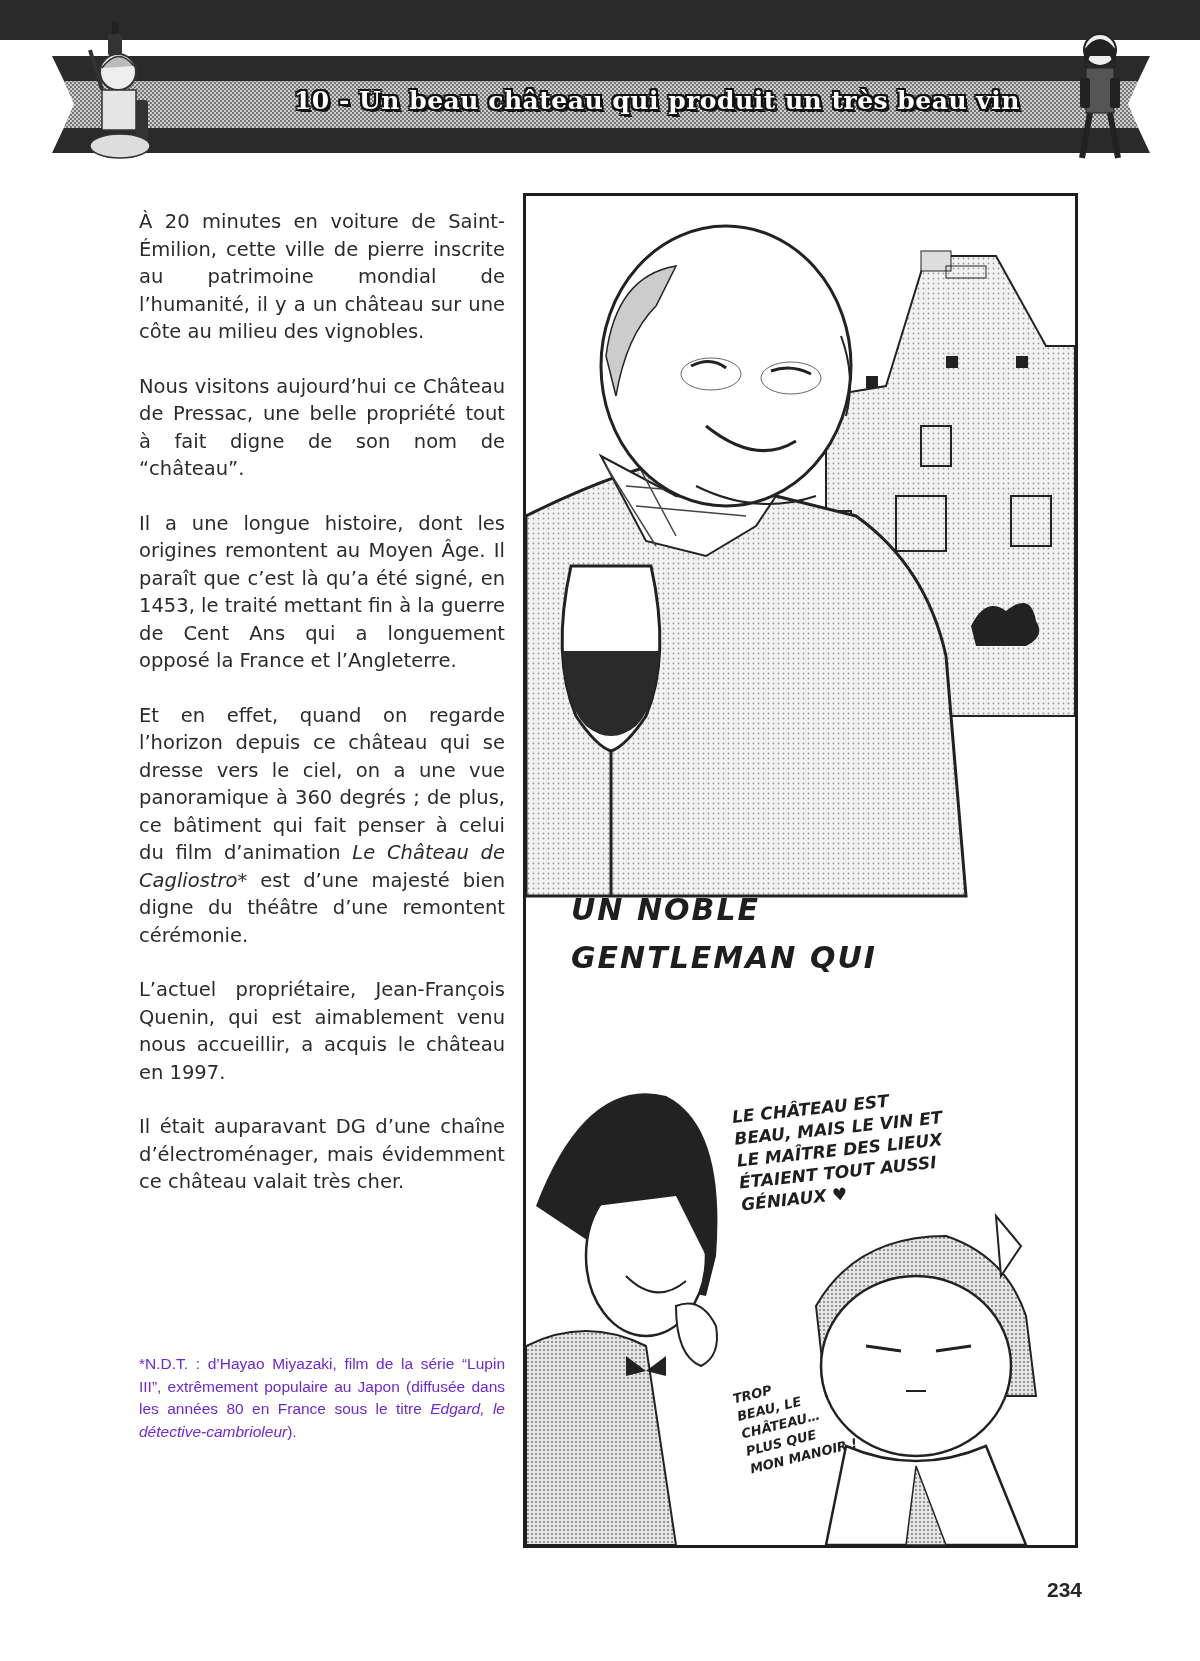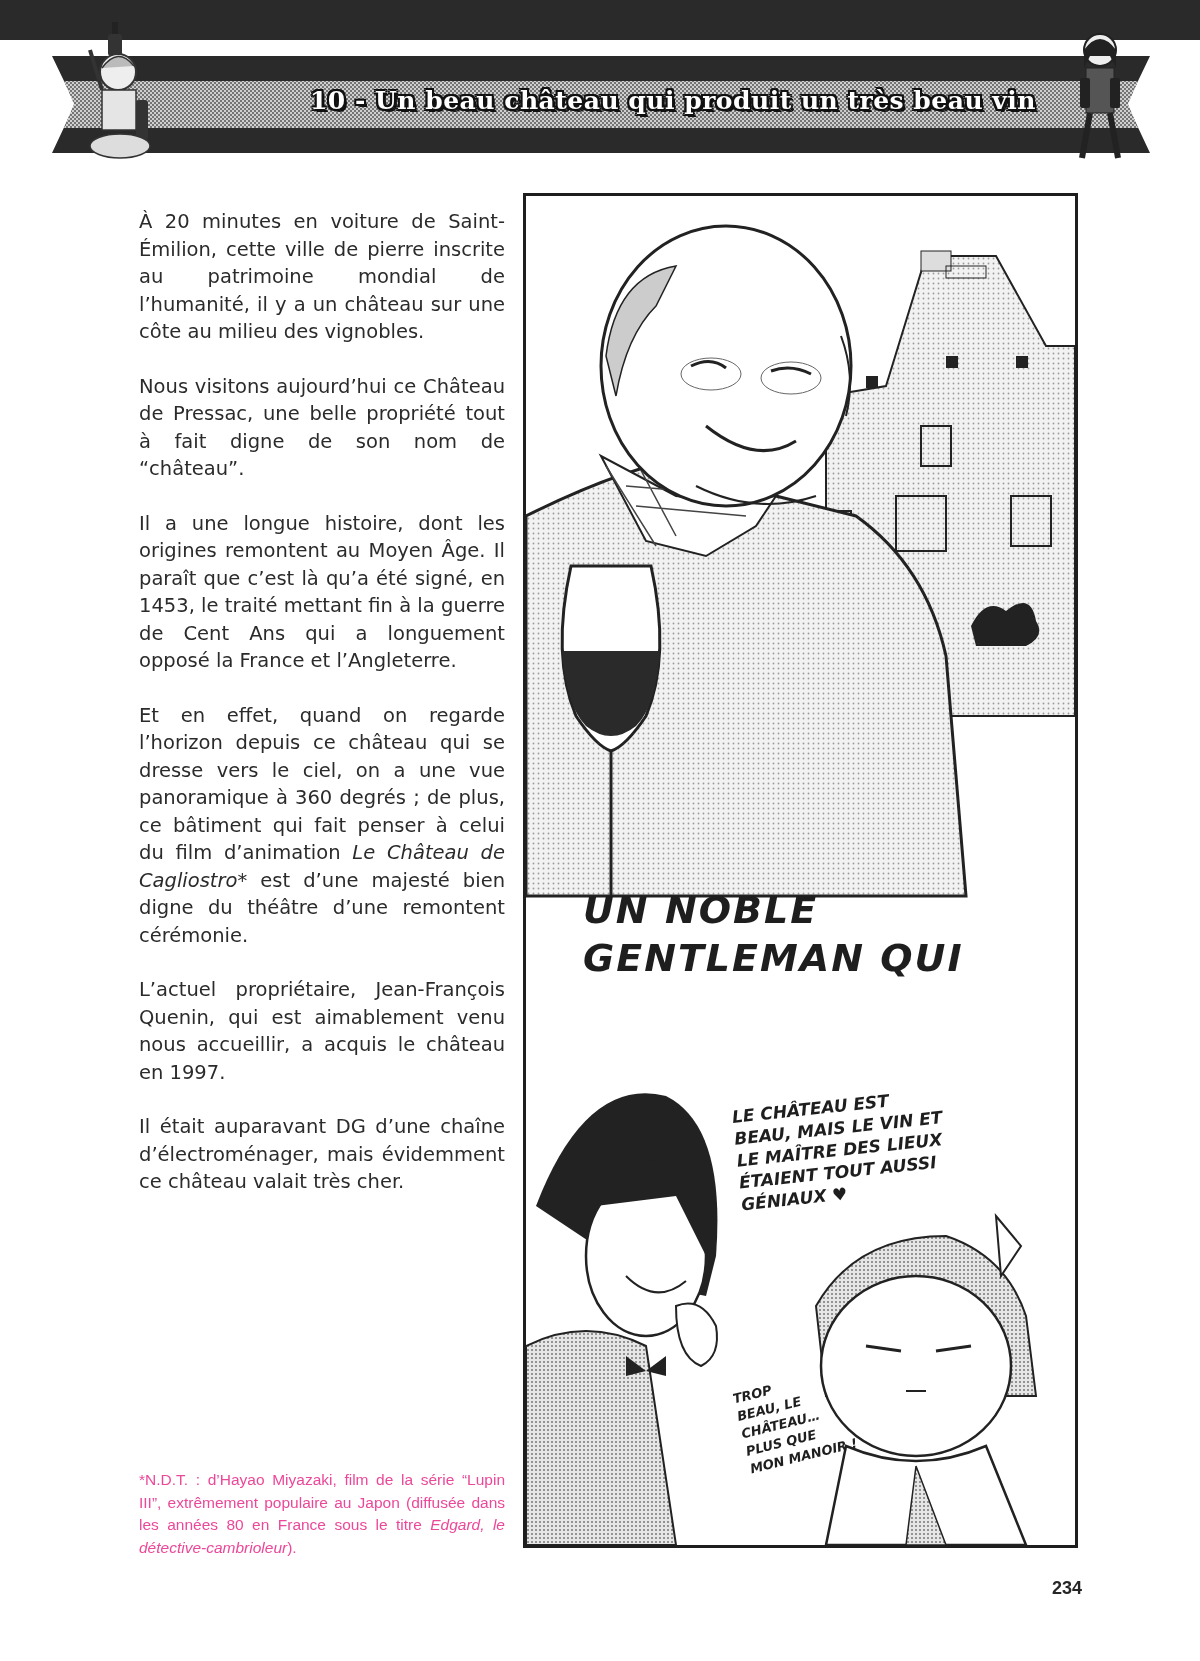--- a/index.html
+++ b/index.html
@@ -1,37 +1,37 @@
 <!DOCTYPE html>
 <html><head>
 <meta charset="utf-8">
 <style>
   html,body{margin:0;padding:0;}
   body{width:1200px;height:1661px;background:#ffffff;position:relative;overflow:hidden;font-family:"DejaVu Sans",sans-serif;color:#262626;}
   .topbar{position:absolute;left:0;top:0;width:1200px;height:40px;background:#2a2a2a;}
   .banner{position:absolute;left:52px;top:56px;width:1098px;height:97px;}
   .banner svg{position:absolute;left:0;top:0;}
-  .banner-title{position:absolute;left:180px;top:30px;width:882px;text-align:center;font-family:"DejaVu Serif",serif;font-weight:bold;font-size:25px;color:#ffffff;letter-spacing:0.5px;
+  .banner-title{position:absolute;left:164px;top:30px;width:882px;text-align:center;font-family:"DejaVu Serif",serif;font-weight:bold;font-size:25px;color:#ffffff;letter-spacing:0.5px;
     text-shadow:-2px -2px 0 #111,2px -2px 0 #111,-2px 2px 0 #111,2px 2px 0 #111,0 2px 0 #111,0 -2px 0 #111,2px 0 0 #111,-2px 0 0 #111,3px 3px 0 #111;}
   .char-left{position:absolute;left:80px;top:20px;width:80px;height:150px;}
   .char-right{position:absolute;left:1070px;top:28px;width:60px;height:140px;}
   .text-col{position:absolute;left:139px;top:208px;width:366px;font-size:19.5px;line-height:27.5px;text-align:justify;color:#2b2b2b;}
   .text-col p{margin:0 0 27px 0;}
   .text-col em{font-style:italic;}
-  .footnote{position:absolute;left:139px;top:1469px;width:366px;font-family:"Liberation Sans",sans-serif;font-size:15.5px;line-height:22.5px;text-align:justify;color:#ec4899;}
+  .footnote{position:absolute;left:139px;top:1353px;width:366px;font-family:"Liberation Sans",sans-serif;font-size:15.5px;line-height:22.5px;text-align:justify;color:#6d28d9;}
   .panel{position:absolute;left:523px;top:193px;width:555px;height:1355px;border:3px solid #1e1e1e;box-sizing:border-box;overflow:hidden;background:#fff;}
   .panel svg{position:absolute;left:0;top:0;}
   .caption{position:absolute;font-family:"DejaVu Sans",sans-serif;font-weight:bold;font-style:italic;color:#1e1e1e;}
-  .cap-main{left:45px;top:690px;width:460px;font-size:38px;line-height:48px;letter-spacing:2px;margin-left:12px;}
+  .cap-main{left:45px;top:690px;width:460px;font-size:30px;line-height:48px;letter-spacing:2px;}
   .cap-main span{display:block;}
   .cap-speech{left:205px;top:910px;width:300px;font-size:17px;line-height:22px;transform:rotate(-6deg);transform-origin:left top;}
   .cap-speech span{display:block;}
   .cap-small{left:205px;top:1195px;width:140px;font-size:13px;line-height:18px;transform:rotate(-14deg);transform-origin:left top;}
   .cap-small span{display:block;}
-  .page-num{position:absolute;left:1030px;top:1578px;width:52px;text-align:right;font-family:"Liberation Sans",sans-serif;font-weight:bold;font-size:18px;color:#262626;}
+  .page-num{position:absolute;left:1030px;top:1578px;width:52px;text-align:right;font-family:"Liberation Sans",sans-serif;font-weight:bold;font-size:21px;color:#262626;}
 </style>
 </head>
 <body>
 
 <div class="topbar"></div>
 
 <div class="banner">
   <svg width="1098" height="97" viewBox="0 0 1098 97">
     <defs>
       <pattern id="dots" width="4" height="4" patternUnits="userSpaceOnUse">

